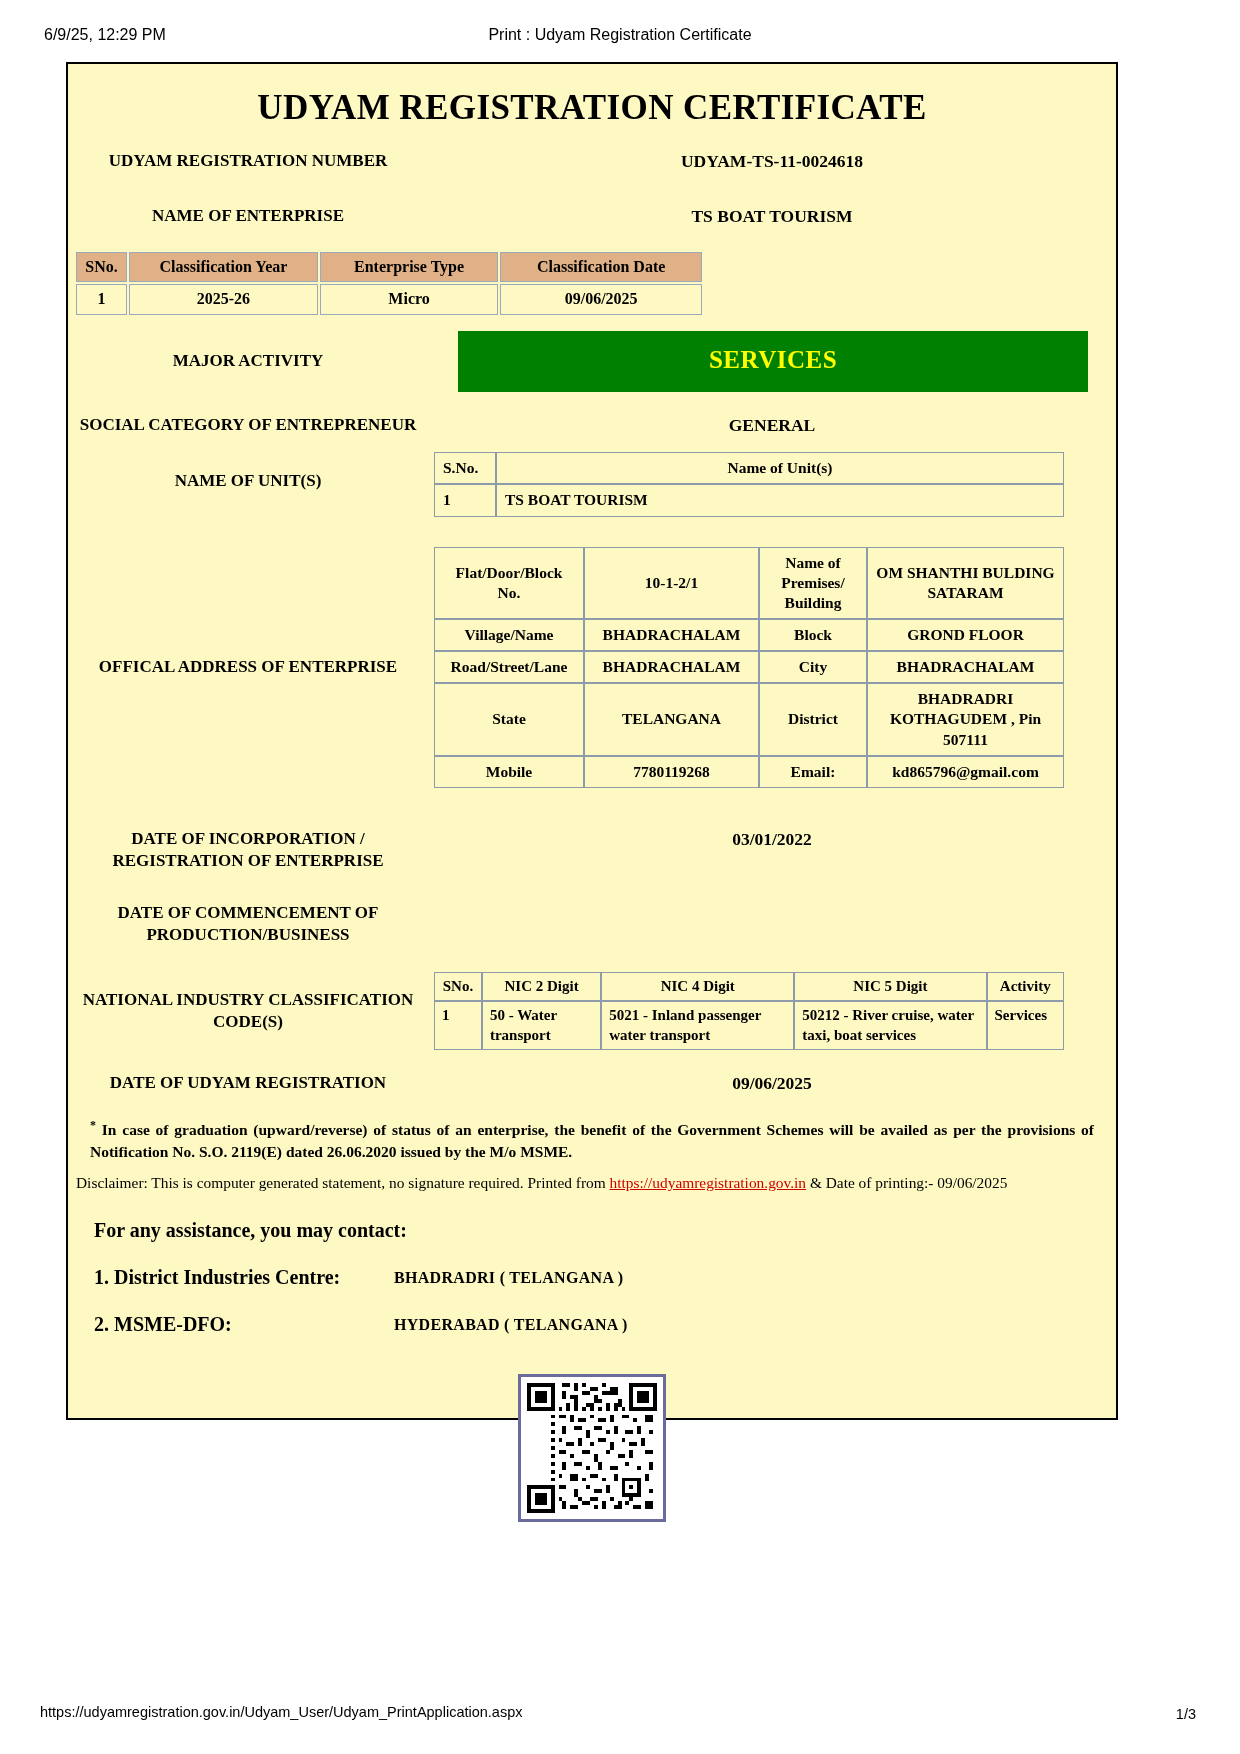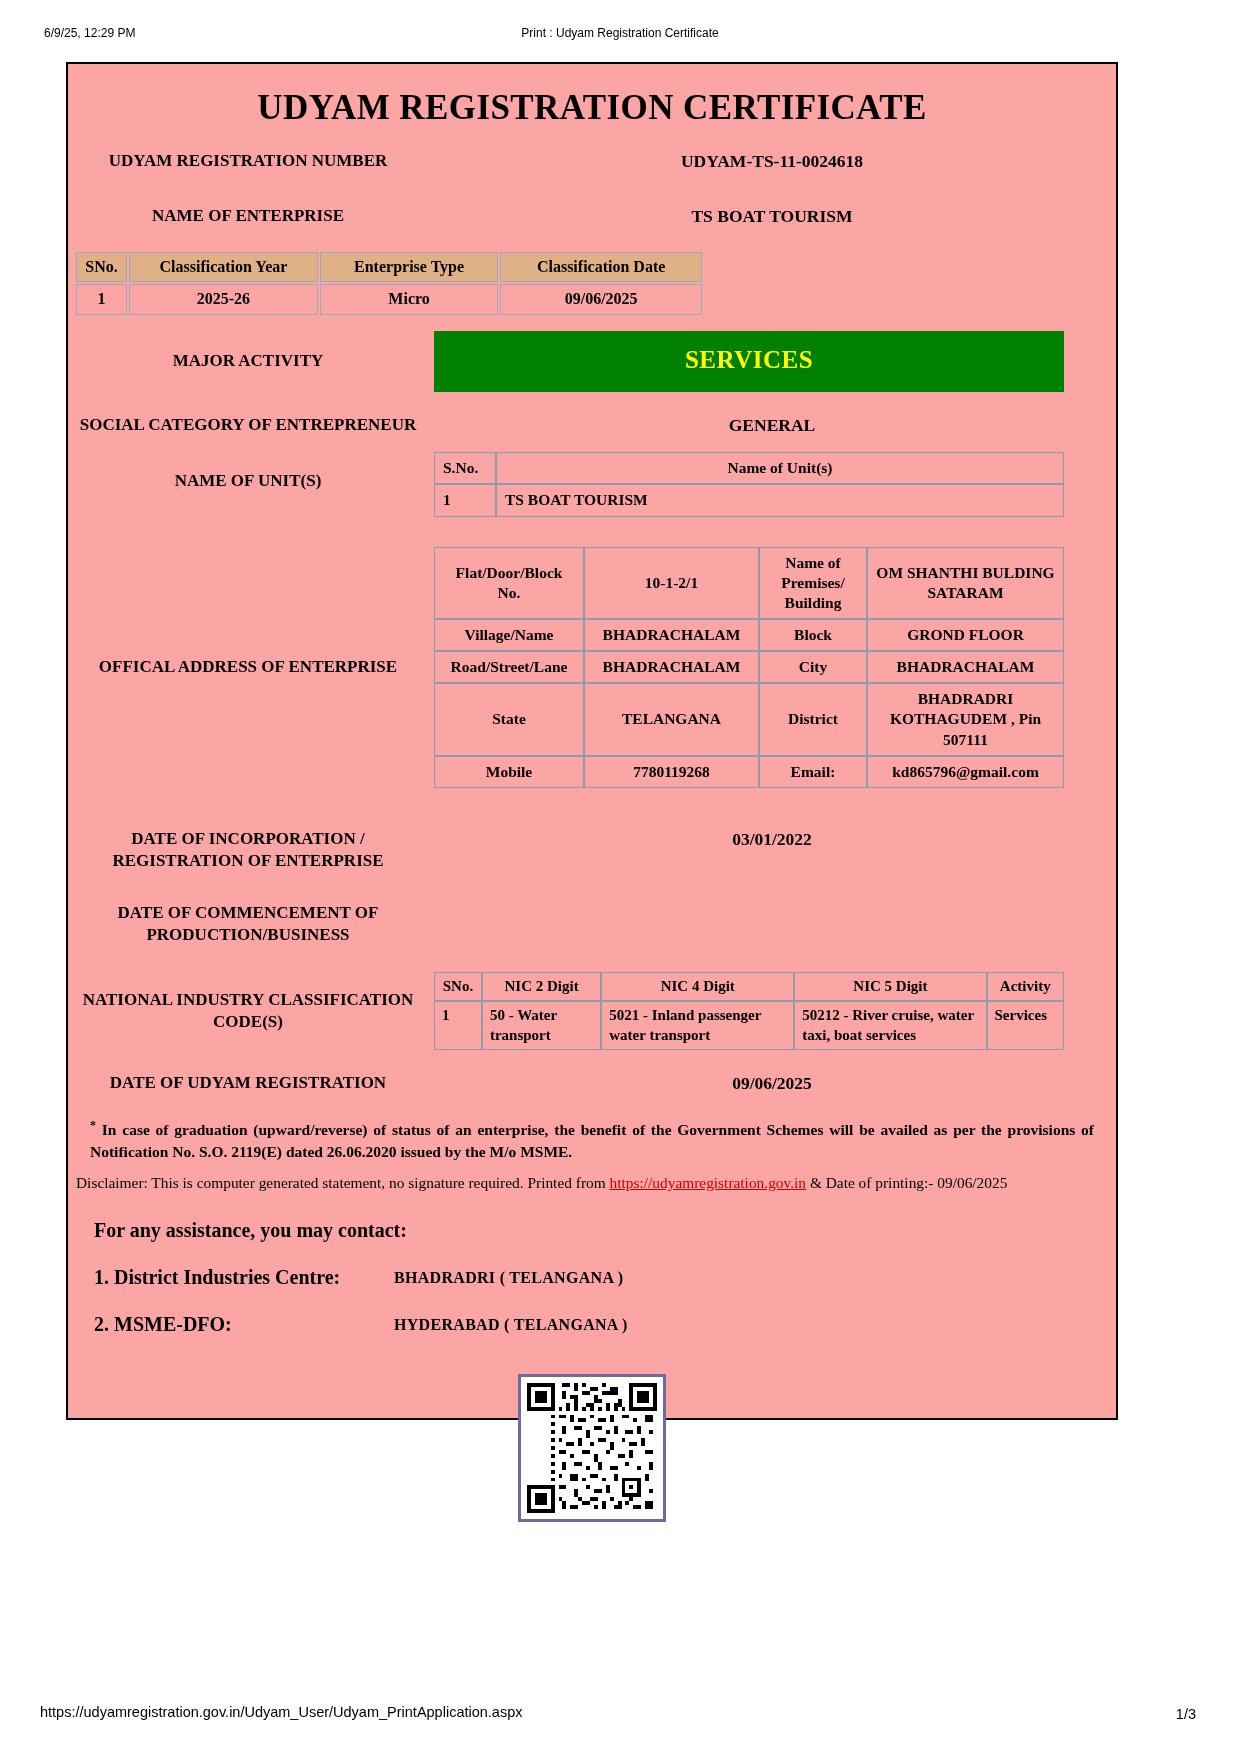--- a/index.html
+++ b/index.html
@@ -13,21 +13,21 @@
     color: #000000;
     position: relative;
   }
 
   
   .print-header {
     position: absolute;
     top: 26px; left: 0; width: 1004px;
     height: 20px;
     font-family: "Liberation Sans", sans-serif;
-    font-size: 12px;
+    font-size: 16px;
     color: #000;
     padding-left: 12px;
   }
   .print-header .ph-date { position: absolute; left: 44px; top: 0; white-space: nowrap; }
   .print-header .ph-title { position: absolute; left: 0; top: 0; width: 1240px; text-align: center; }
 
   
   .print-footer {
     position: absolute;
     bottom: 30px; left: 0; width: 1240px;
@@ -38,21 +38,21 @@
   .print-footer .pf-url { position: absolute; left: 40px; top: 0; }
   .print-footer .pf-page { position: absolute; right: 44px; top: 2px; }
 
   
   .cert {
     position: absolute;
     left: 66px; top: 62px;
     width: 1052px;
     height: 1358px;
     border: 2px solid #000;
-    background: #fca5a5;
+    background: #fef9c3;
     padding: 0;
   }
 
   .cert-title {
     text-align: center;
     font-size: 35px;
     font-weight: bold;
     letter-spacing: 0.4px;
     margin-top: 24px;
     margin-bottom: 10px;
@@ -77,21 +77,21 @@
     flex: 1 1 auto;
     font-weight: bold;
     font-size: 17.5px;
     text-align: center;
     line-height: 1.3;
   }
 
   .r-urn { margin-top: 22px; }
   .r-name { margin-top: 32px; }
   .r-type { margin-top: 22px; align-items: center; }
-  .r-major { margin-top: 14px; align-items: center; }
+  .r-major { margin-top: 14px; align-items: center; gap: 24px; }
   .r-social { margin-top: 22px; align-items: center; }
   .r-units { margin-top: 16px; }
   .r-addr { margin-top: 30px; align-items: center; }
   .r-doi { margin-top: 40px; align-items: flex-start;}
   .r-docb { margin-top: 30px; }
   .r-nic { margin-top: 26px; align-items: center; }
   .r-dour { margin-top: 22px; }
 
   .sup { font-size: 13px; vertical-align: super; font-weight: bold; }
 

